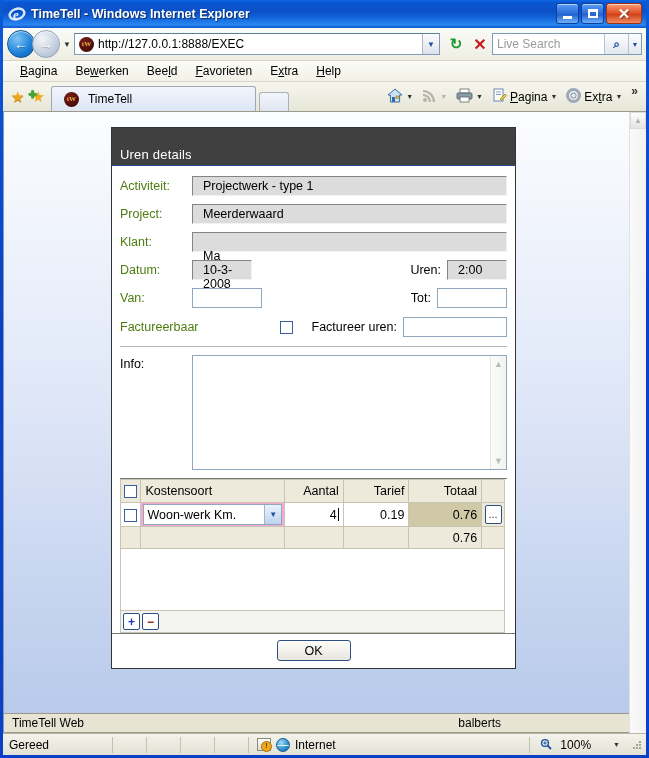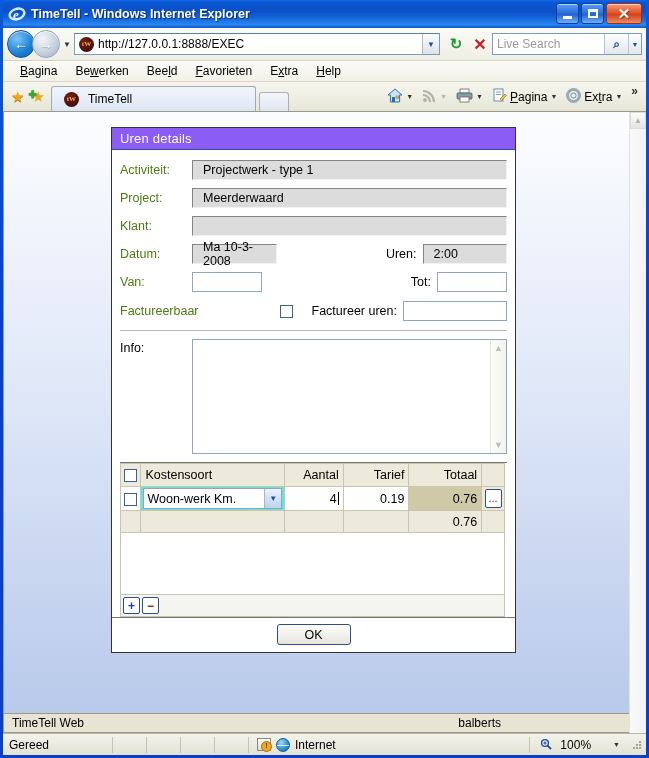--- a/index.html
+++ b/index.html
@@ -176,22 +176,22 @@
     color:#b0b0b0;font-size:8px;flex:none;
   }
   .sb-track { flex:1;background:linear-gradient(to right,#fafafa,#f2f2f2); }
 
   
   #dialog {
     position:absolute;left:107px;top:15px;width:405px;
     background:#fff;border:1px solid #333;
   }
   #dlg-header {
-    background:#8b5cf6;color:#fff;font-size:13px;
-    padding:3px 0 3px 8px;letter-spacing:.2px;
+    background:#404040;color:#fff;font-size:13px;
+    padding:19px 0 3px 8px;letter-spacing:.2px;
     border-bottom:1px solid #2b4c92;
   }
   #dlg-body { padding:6px 8px 0 8px; }
 
   .frow { display:flex;align-items:center;height:28px; }
   .flabel { font-size:12.5px;color:#4d7c0f;flex:none; }
   .lbl-w { width:72px; }
 
   .inp {
     height:20px;font-size:12.5px;color:#000;padding:1px 10px;
@@ -246,21 +246,21 @@
     background:#edeadb;font-weight:normal;color:#000;text-align:right;
   }
   #grid thead th.left { text-align:left; }
   #grid th.c-check, #grid td.c-check {
     width:22px;text-align:center;padding:0;
   }
   .gcheck {
     width:13px;height:13px;background:#fff;border:1px solid #3a5f9e;
     display:inline-block;vertical-align:middle;
   }
-  #grid td.c-kost { width:160px;padding:1px 2px;background:#5eead4; }
+  #grid td.c-kost { width:160px;padding:1px 2px;background:#f9a8d4; }
   #grid td.c-num { text-align:right;background:#fff; }
   #grid td.c-tot { text-align:right;background:#cfc9a7; }
   #grid td.c-btn { width:24px;text-align:center;padding:0;background:#edeadb; }
   #grid tr.sum td { background:#edeadb;height:22px; }
   #grid tr.sum td.s-tot { text-align:right;background:#edeadb; }
   #grid col.w-aantal { width:62px; }
   #grid col.w-tarief { width:72px; }
   #grid col.w-totaal { width:80px; }
 
   .selwrap {
@@ -499,21 +499,21 @@
             </div>
 
             <div class="frow">
               <div class="flabel lbl-w">Klant:</div>
               <div class="inp disabled w-wide"></div>
             </div>
 
             <div class="frow">
               <div class="flabel lbl-w">Datum:</div>
               <div class="inp disabled w-date">Ma 10-3-2008</div>
-              <div class="lbl-right" style="width:146px;padding-right:6px">Uren:</div>
+              <div class="lbl-right" style="width:195px;padding-right:6px">Uren:</div>
               <div class="inp disabled w-small">2:00</div>
             </div>
 
             <div class="frow">
               <div class="flabel lbl-w">Van:</div>
               <div class="inp w-date"></div>
               <div class="lbl-right" style="width:175px;padding-right:6px">Tot:</div>
               <div class="inp w-small"></div>
             </div>
 

